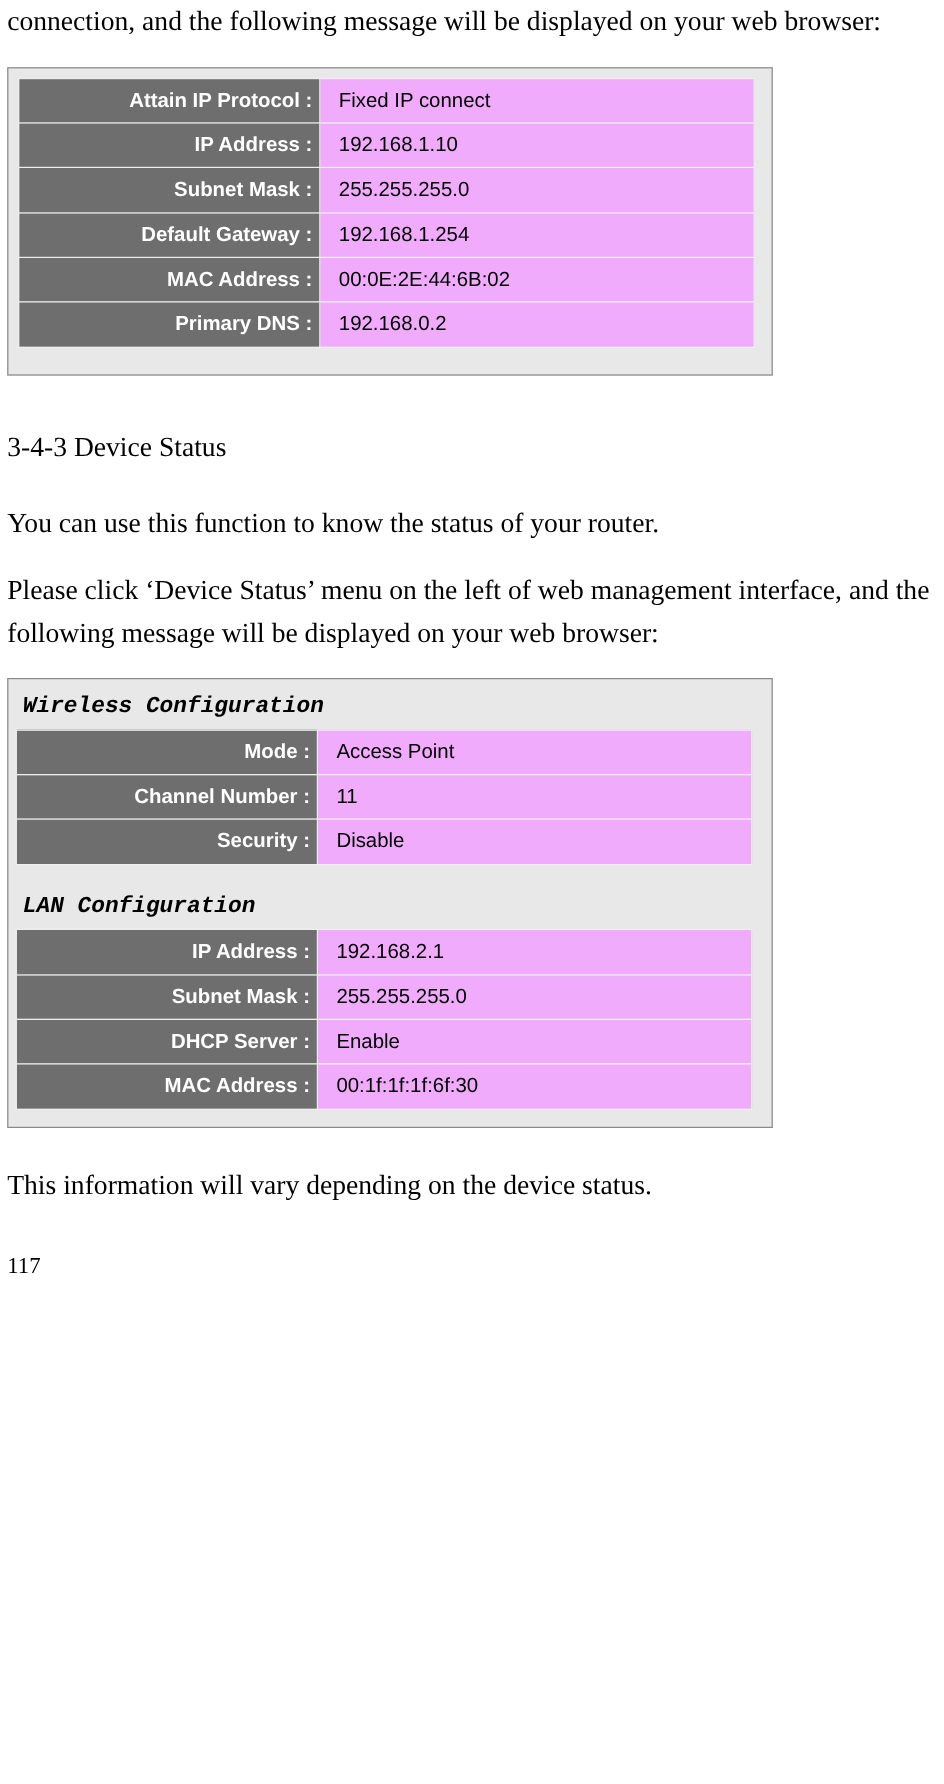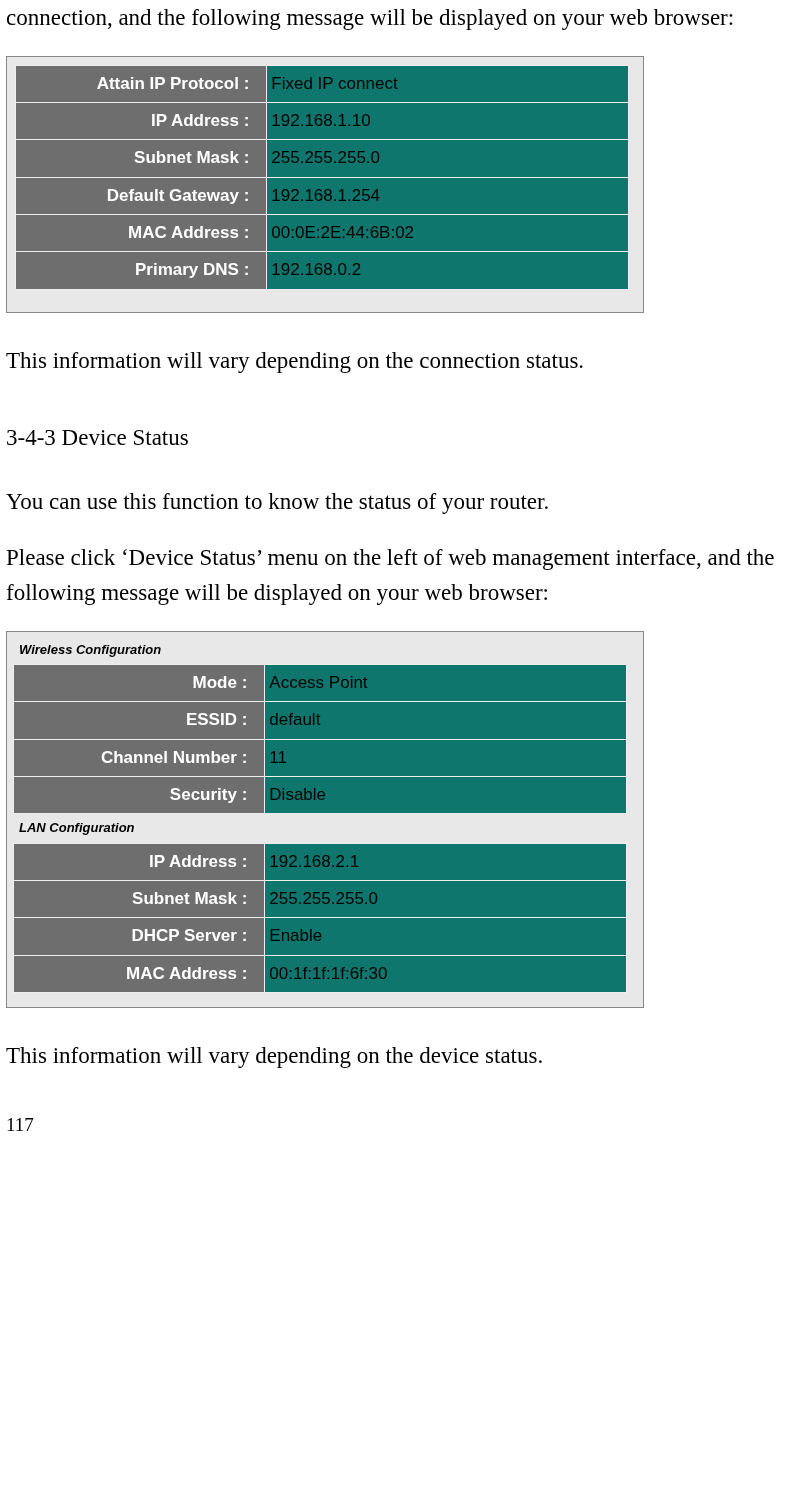--- a/index.html
+++ b/index.html
@@ -28,40 +28,40 @@
   table {
     width: 100%;
     border-collapse: collapse;
     font-family: Arial, Helvetica, sans-serif;
   }
   td.label {
     background: #6e6e6e;
     color: #fff;
     font-weight: bold;
     text-align: right;
-    padding: 5px 17px 5px 4px;
+    padding: 5px 6px 5px 4px;
     font-size: 17px;
     border: 1px solid #eee;
     width: 41%;
     white-space: nowrap;
   }
   td.value {
-    background: #0f766e;
+    background: #f0abfc;
     color: #000;
     font-size: 17px;
-    padding: 5px 4px;
+    padding: 5px 15px;
     border: 1px solid #eee;
     border-left: 1px solid #888;
     width: 59%;
   }
   .section-title {
-    font-family: Liberation Sans, sans-serif;
+    font-family: Liberation Mono, monospace;
     font-weight: bold;
     font-style: italic;
-    font-size: 13px;
+    font-size: 19px;
     color: #000;
     padding: 8px 2px 4px 6px;
   }
   .heading {
     margin: 42px 0 28px 0;
   }
   .page-num {
     font-size: 19px;
     margin-top: 36px;
   }
@@ -99,52 +99,47 @@
         <td class="value">00:0E:2E:44:6B:02</td>
       </tr>
       <tr>
         <td class="label">Primary DNS :</td>
         <td class="value">192.168.0.2</td>
       </tr>
     </tbody>
       </table>
   </div>
 
-  <p class="para">This information will vary depending on the connection status.</p>
 
   <p class="heading">3-4-3 Device Status</p>
 
   <p class="para">You can use this function to know the status of your router.</p>
 
   <p class="para">Please click ‘Device Status’ menu on the left of web management interface, and the following message will be displayed on your web browser:</p>
 
   <div class="table-wrap" style="padding:0 16px 14px 6px;">
     <div class="section-title">Wireless Configuration</div>
     <table>
       <tbody>
           <tr>
         <td class="label">Mode :</td>
         <td class="value">Access Point</td>
       </tr>
       <tr>
-        <td class="label">ESSID :</td>
-        <td class="value">default</td>
-      </tr>
-      <tr>
         <td class="label">Channel Number :</td>
         <td class="value">11</td>
       </tr>
       <tr>
         <td class="label">Security :</td>
         <td class="value">Disable</td>
       </tr>
     </tbody>
       </table>
 
-    <div class="section-title" style="padding-top:4px;">LAN Configuration</div>
+    <div class="section-title" style="padding-top:20px;">LAN Configuration</div>
     <table>
       <tbody>
           <tr>
         <td class="label">IP Address :</td>
         <td class="value">192.168.2.1</td>
       </tr>
       <tr>
         <td class="label">Subnet Mask :</td>
         <td class="value">255.255.255.0</td>
       </tr>

